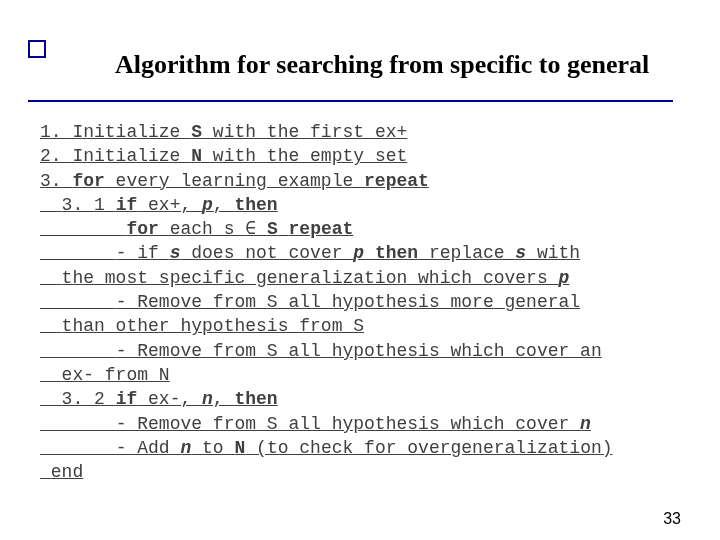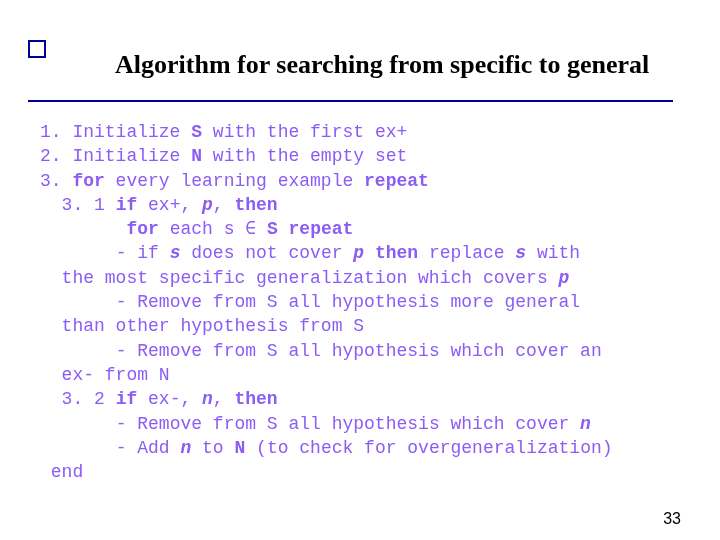--- a/index.html
+++ b/index.html
@@ -43,22 +43,23 @@
     border-top: 2px solid #000099;
   }
   .body {
     position: absolute;
     top: 120px;
     left: 40px;
     right: 40px;
     font-family: "Courier New", Courier, monospace;
     font-size: 18px;
     line-height: 1.35;
-    color: #8b5cf6;
+    color: #404040;
     white-space: pre-wrap;
+    text-decoration: underline;
   }
   .body b { font-weight: bold; }
   .elem { font-family: "Courier New", monospace; }
   .page-num {
     position: absolute;
     bottom: 12px;
     right: 20px;
     font-family: Arial, sans-serif;
     font-size: 16px;
     color: #000;

